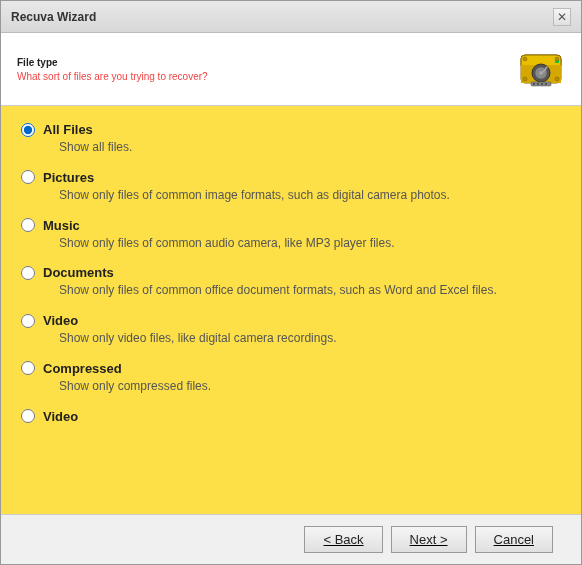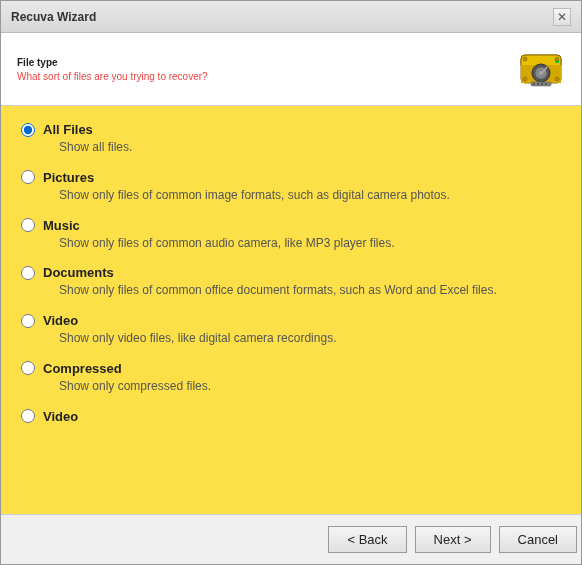--- a/index.html
+++ b/index.html
@@ -97,26 +97,27 @@
     }
     .radio-desc {
       margin-left: 38px;
       font-size: 12px;
       color: #555;
       line-height: 1.4;
     }
     .footer {
       background: #f0f0f0;
       border-top: 1px solid #ccc;
-      padding: 10px 4px;
+      padding: 10px 28px;
       display: flex;
       justify-content: flex-end;
       gap: 8px;
       height: 50px;
       align-items: center;
+      text-decoration: underline;
     }
     .btn {
       padding: 5px 18px;
       font-size: 13px;
       border: 1px solid #999;
       background: linear-gradient(to bottom, #f5f5f5, #e0e0e0);
       cursor: pointer;
       color: #222;
       min-width: 75px;
       text-align: center;

